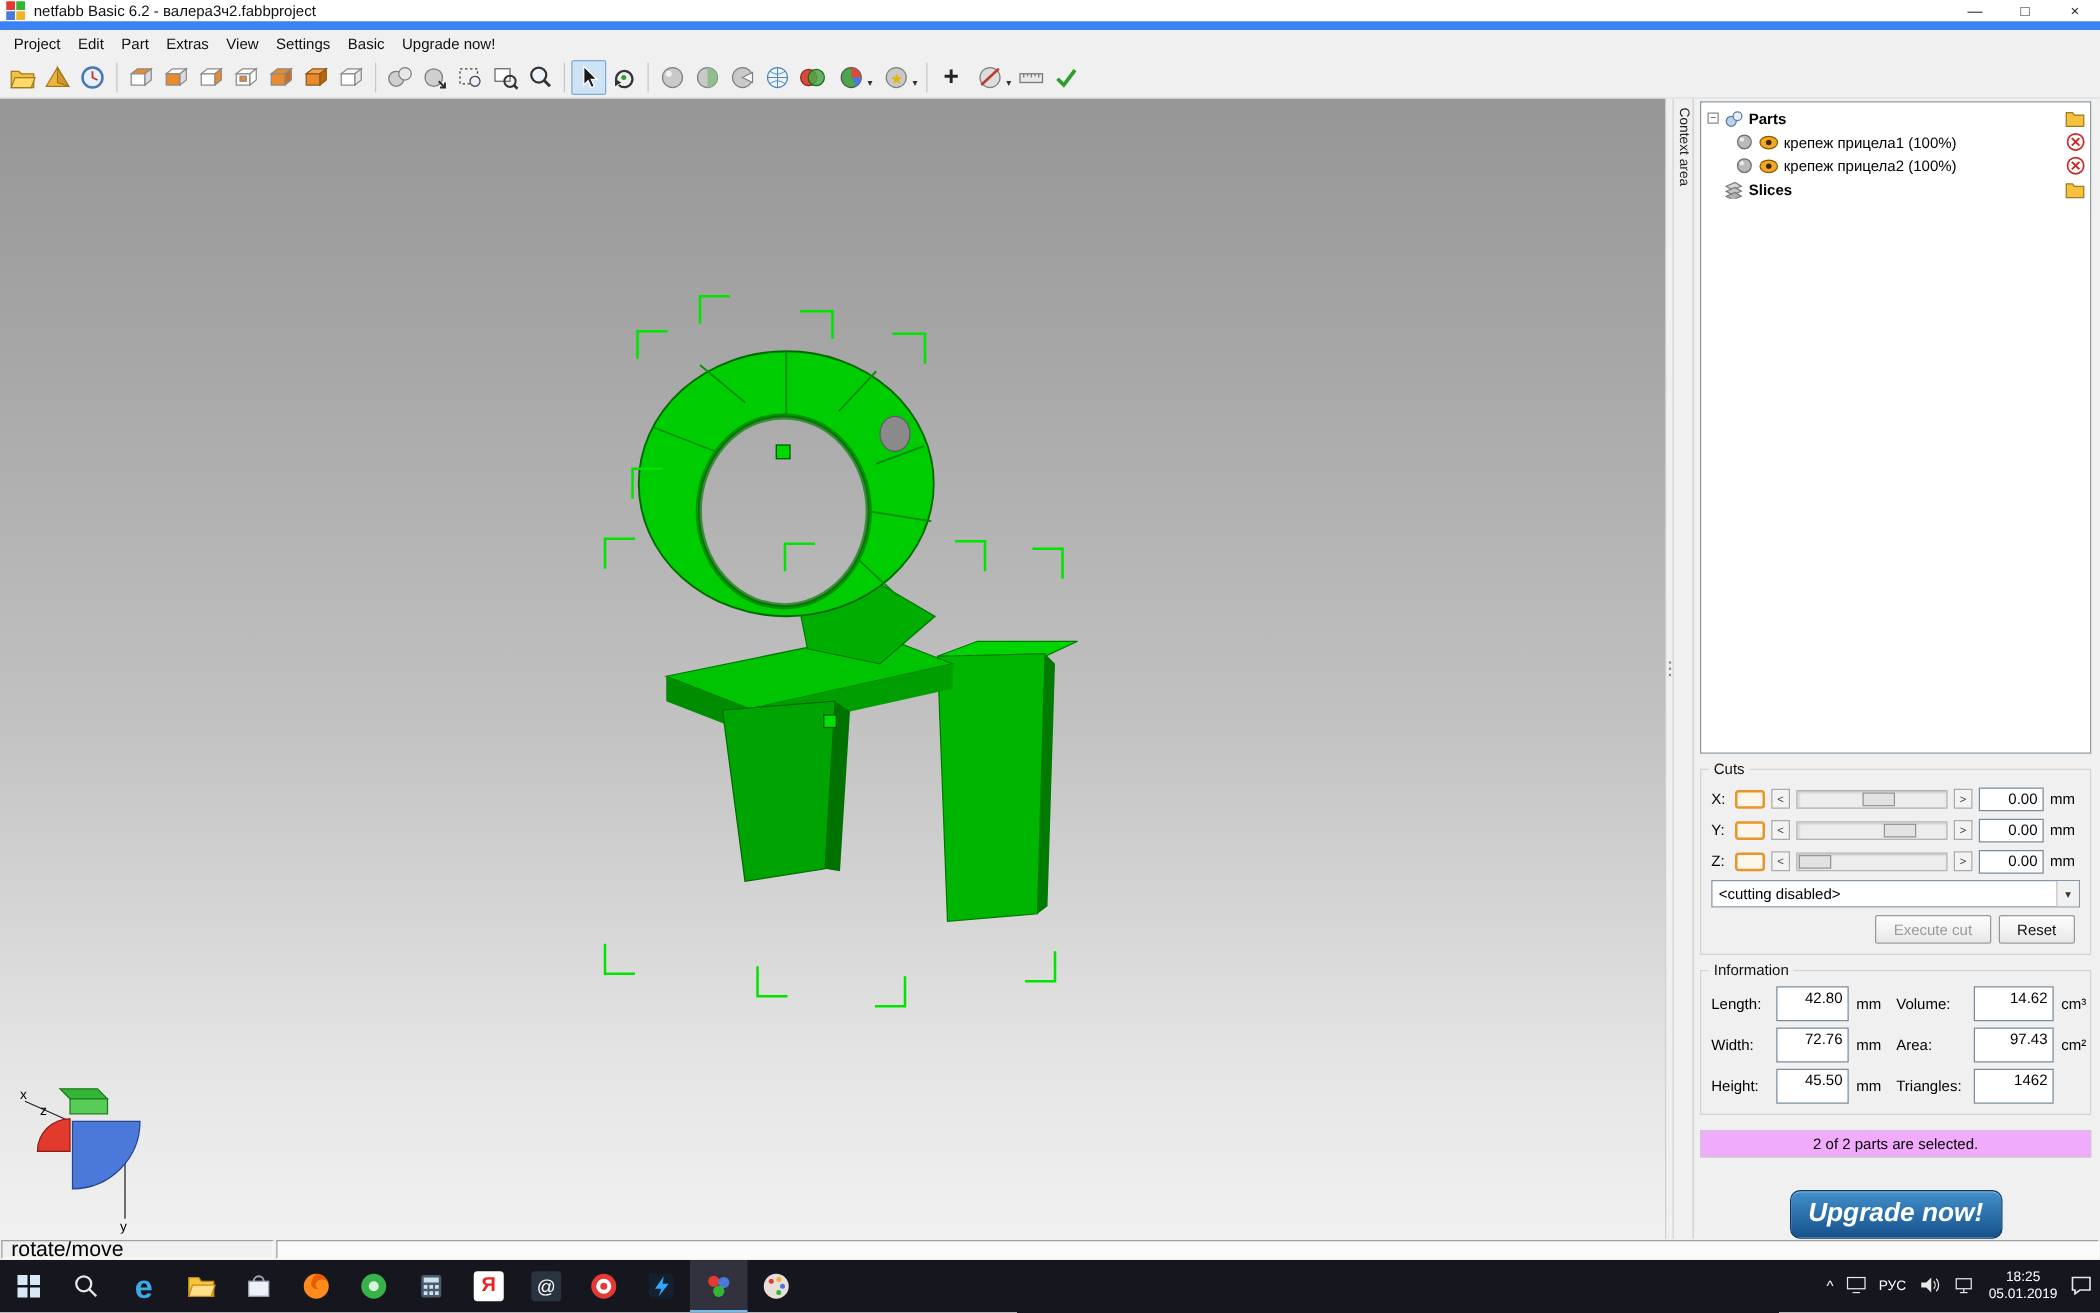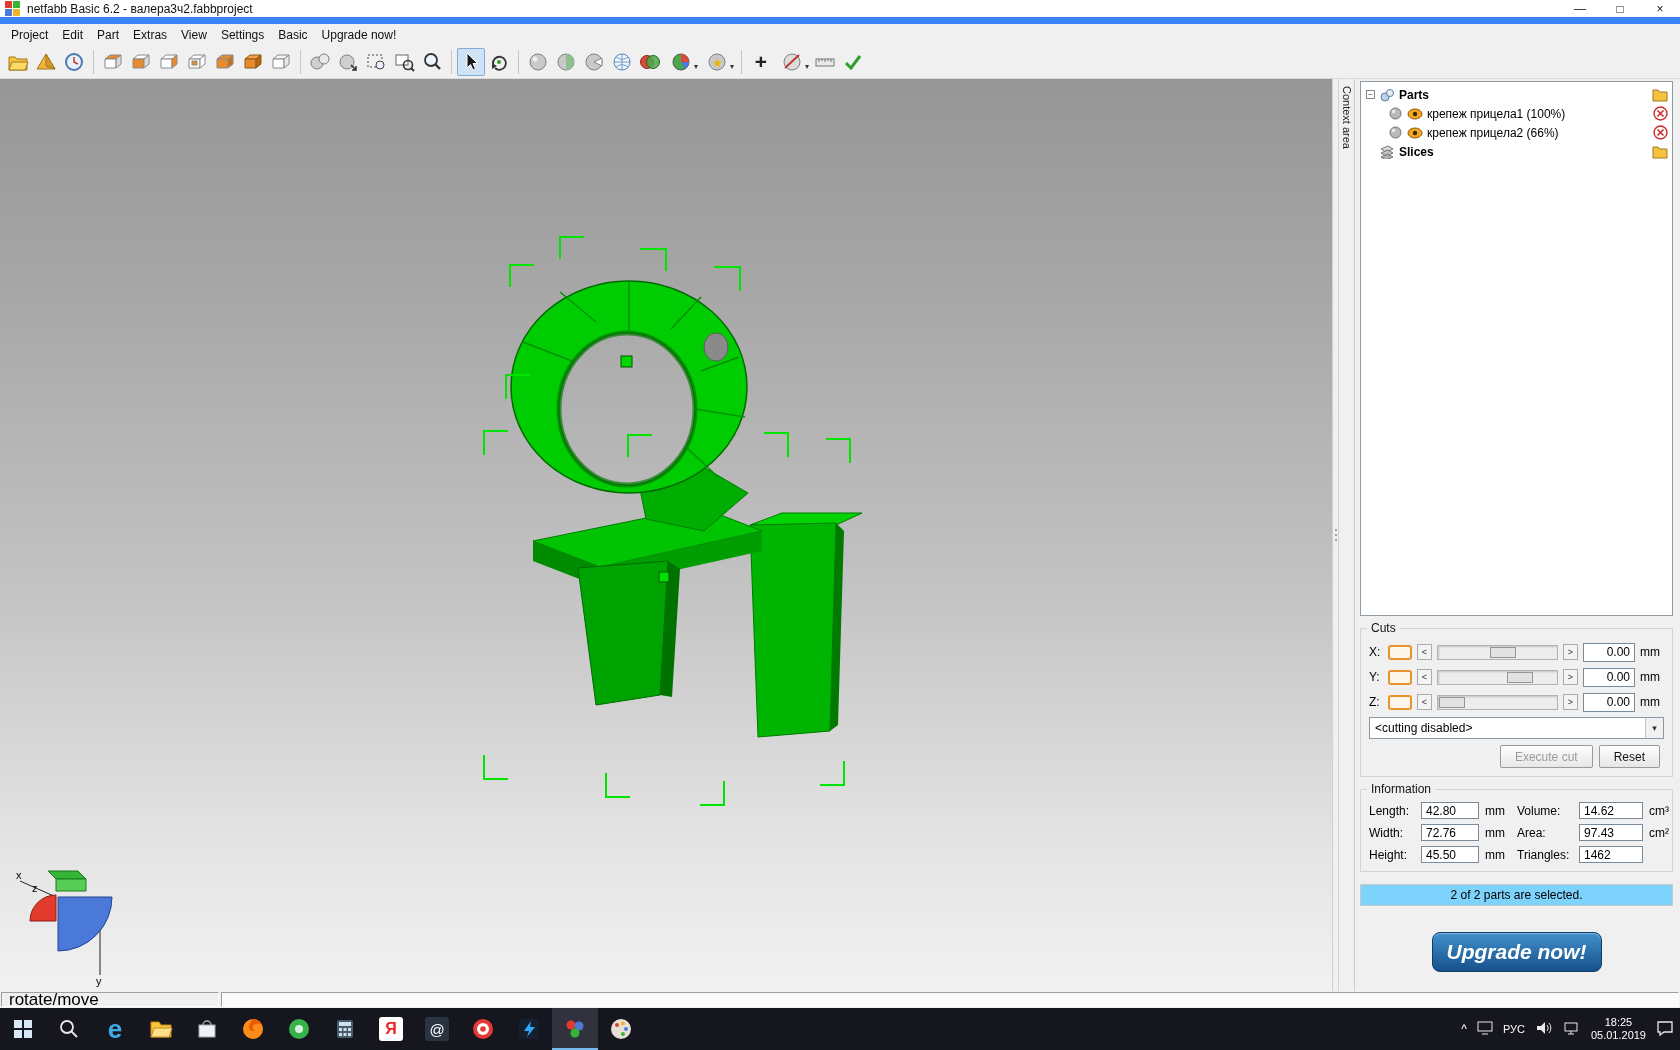--- a/index.html
+++ b/index.html
@@ -53,22 +53,22 @@
   .valbox{width:52px;height:19px;border:1px solid #7a8a99;background:#fff;font-size:12px;padding:0 4px;text-align:right;font-family:"Liberation Sans",sans-serif}
   .unit{width:24px}
   .dropdown{height:22px;border:1px solid #8a98a6;background:#fff;display:flex;align-items:center;margin:4px 0 6px 0}
   .dropdown .dtext{flex:1;padding-left:5px}
   .dropdown .dbtn{width:18px;height:100%;border-left:1px solid #c4c4c4;background:#f1f1f1;display:flex;align-items:center;justify-content:center;font-size:9px;color:#333}
   .btnrow{display:flex;justify-content:flex-end;gap:6px;padding-right:4px}
   .btn{height:23px;border:1px solid #9a9a9a;background:linear-gradient(#fdfdfd,#e7e7e7);padding:0 14px;font-size:12px;color:#111;border-radius:2px}
   .btn.disabled{color:#9b9b9b}
   
   .infogrid{display:grid;grid-template-columns:46px 58px 26px 56px 64px 30px;column-gap:6px;row-gap:5px;align-items:center}
-  .ibox{height:17px;border:1px solid #7a8a99;background:#fff;padding:0 4px;line-height:17px}
-  .selstatus{height:22px;background:#7dd3fc;border:1px solid #c9c9c9;display:flex;align-items:center;justify-content:center;margin-top:12px}
+  .ibox{height:28px;border:1px solid #7a8a99;background:#fff;padding:0 4px;text-align:right;line-height:17px}
+  .selstatus{height:22px;background:#f0abfc;border:1px solid #c9c9c9;display:flex;align-items:center;justify-content:center;margin-top:12px}
   .upgrade{width:170px;height:40px;margin:26px auto 0 auto;border-radius:8px;background:linear-gradient(#4290cb,#16518c);border:1px solid #0d3c6b;color:#fff;font-size:21px;font-weight:bold;font-style:italic;display:flex;align-items:center;justify-content:center;box-shadow:inset 0 1px 0 rgba(255,255,255,.35)}
   
   .statusbar{height:17px;background:#f0f0f0;display:flex;align-items:stretch;font-size:17px}
   .sb{border:1px solid;border-color:#9f9f9f #fcfcfc #fcfcfc #9f9f9f;display:flex;align-items:center;padding:0 7px;margin:1px 1px 1px 1px;white-space:nowrap;overflow:hidden}
   .sb1{width:218px}
   .sb2{width:522px}
   .sb3{flex:1;background:#fafafa}
   
   .taskbar{height:42px;background:#16161f;display:flex;align-items:stretch;color:#fff}
   .tslot{width:46px;display:flex;align-items:center;justify-content:center}
@@ -414,21 +414,21 @@
               <circle cx="6.5" cy="6.5" r="5.5" fill="#b9b9b9" stroke="#707070"></circle>
               <circle cx="4.5" cy="4.5" r="1.8" fill="#e9e9e9"></circle>
             </svg>
           </span>
         <span class="mini">
             <svg width="16" height="12">
               <ellipse cx="8" cy="6" rx="7" ry="5" fill="#f5a623" stroke="#8a5a00"></ellipse>
               <circle cx="8" cy="6" r="2.2" fill="#3a2a00"></circle>
             </svg>
           </span>
-        <span class="lbl">крепеж прицела2 (66%)</span>
+        <span class="lbl">крепеж прицела2 (100%)</span>
         <span class="spacer"></span>
         <span class="mini">
             <svg width="15" height="15">
               <circle cx="7.5" cy="7.5" r="6.5" fill="#fff" stroke="#cc2a2a" stroke-width="1.4"></circle>
               <path d="M4.5 4.5l6 6m0-6l-6 6" stroke="#cc2a2a" stroke-width="1.6"></path>
             </svg>
           </span>
       </div>
       <div class="trow">
         <span style="width:9px;margin-left:3px"></span>

